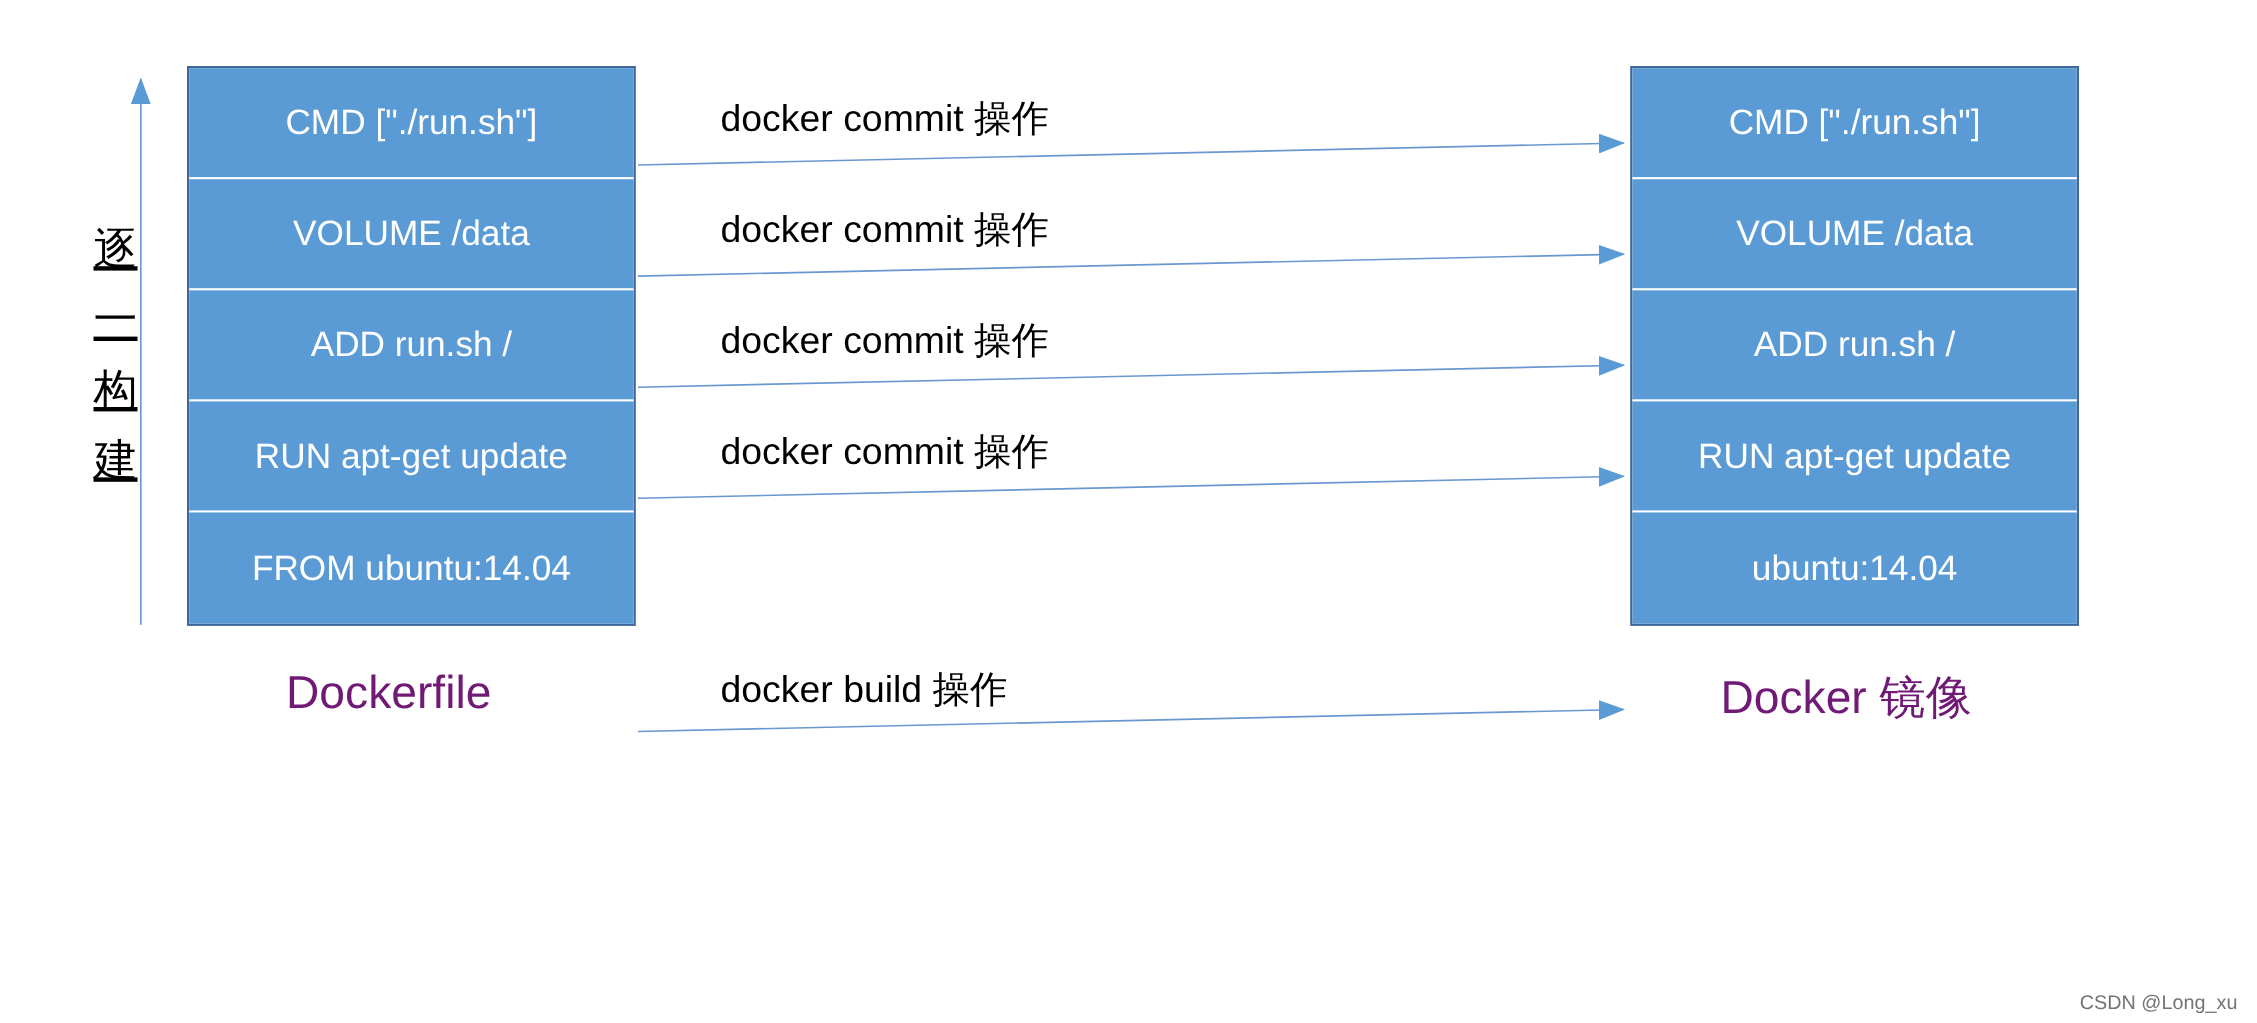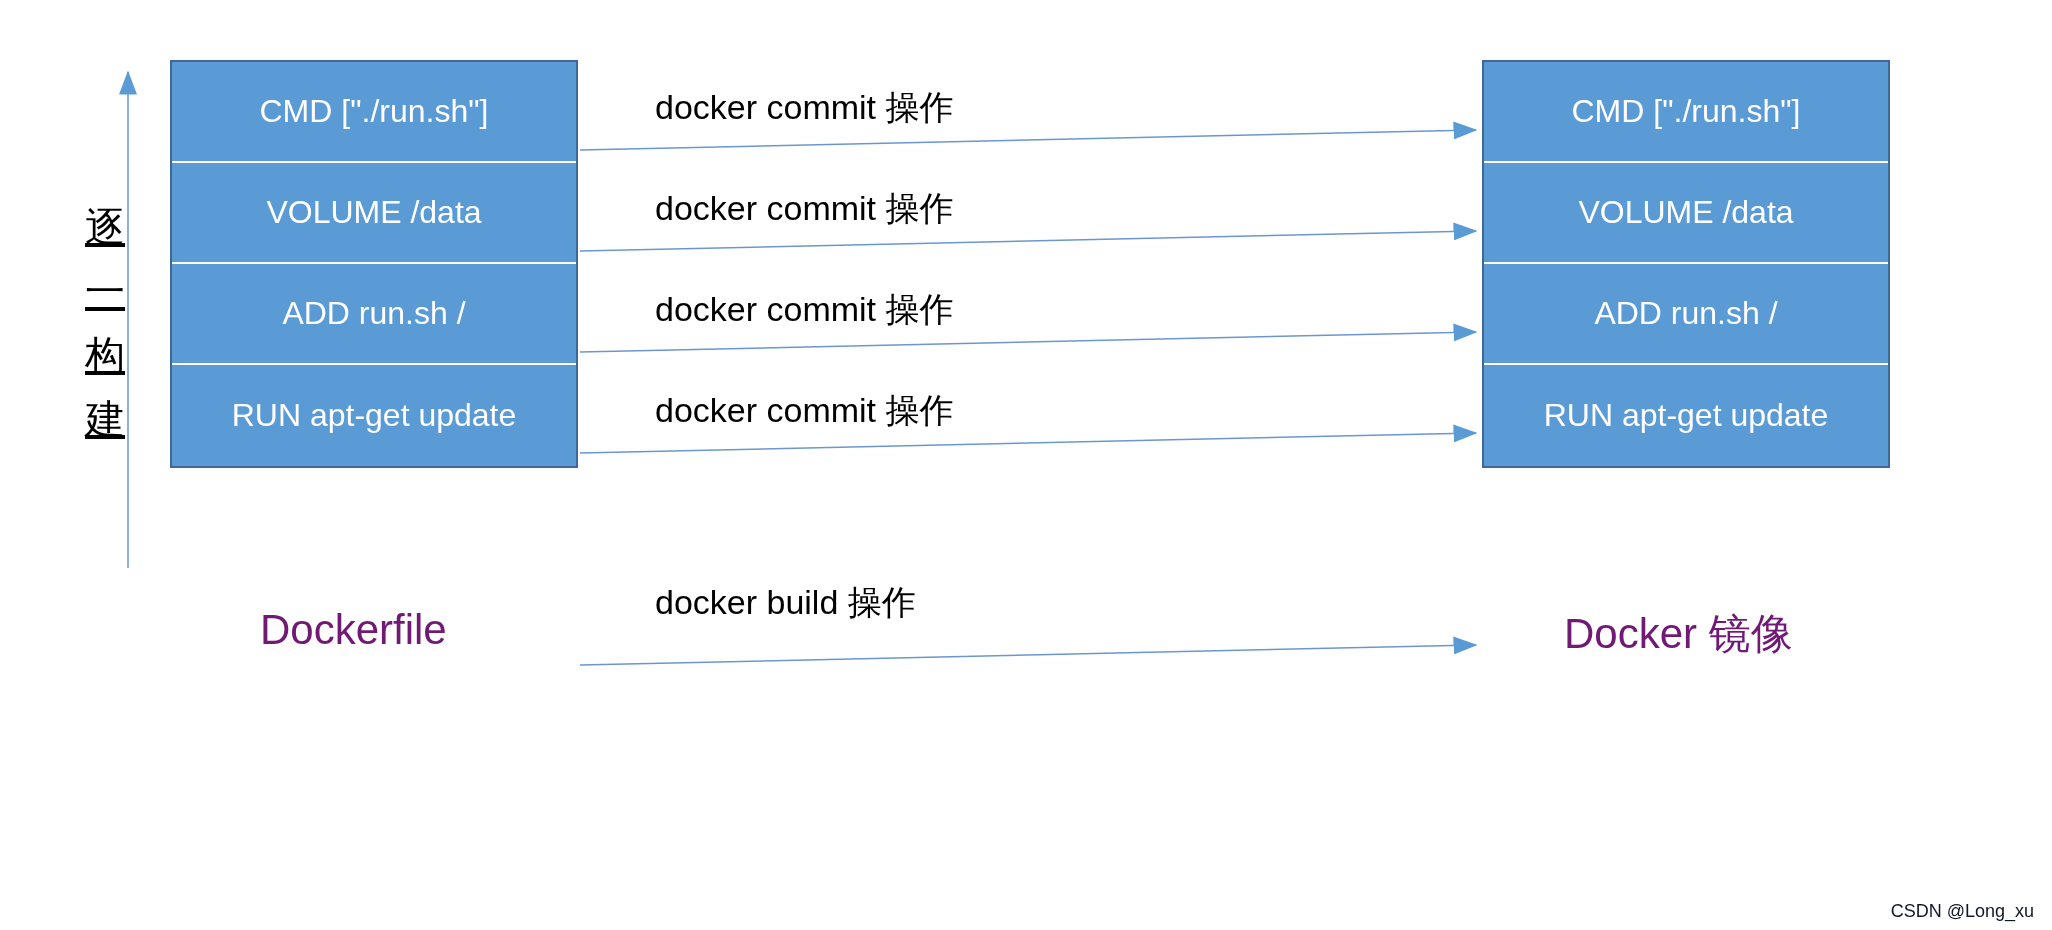--- a/index.html
+++ b/index.html
@@ -62,58 +62,60 @@
     line-height: 1.6;
     text-align: center;
     text-decoration: underline;
   }
 
   .watermark {
     position: absolute;
     right: 18px;
     bottom: 8px;
     font-size: 18px;
-    color: #0f172a;
+    color: #737373;
   }
 
   .svglayer {
     position: absolute;
     left: 0; top: 0; width: 2052px; height: 930px;
     pointer-events: none;
   }
   .arrow-line { stroke: #6a97cf; stroke-width: 1.5; fill: none; }
   .arrow-head { fill: #5b9bd5; }
 </style>
 </head>
 <body>
 
 <div class="stack left-stack">
   <div class="layer">CMD ["./run.sh"]</div>
   <div class="layer">VOLUME /data</div>
   <div class="layer">ADD run.sh  /</div>
   <div class="layer">RUN apt-get update</div>
+  <div class="layer">FROM ubuntu:14.04</div>
 </div>
 
 <div class="stack right-stack">
   <div class="layer">CMD ["./run.sh"]</div>
   <div class="layer">VOLUME /data</div>
   <div class="layer">ADD run.sh  /</div>
   <div class="layer">RUN apt-get update</div>
+  <div class="layer">ubuntu:14.04</div>
 </div>
 
 <div class="stack-title" style="left:244px; top:606px;">Dockerfile</div>
 <div class="stack-title" style="left:1548px; top:606px;">Docker 镜像</div>
 
 <div class="vtext">逐一构建</div>
 
 <div class="arrow-label" style="left:634px; top:85px;">docker commit 操作</div>
 <div class="arrow-label" style="left:634px; top:186px;">docker commit 操作</div>
 <div class="arrow-label" style="left:634px; top:287px;">docker commit 操作</div>
 <div class="arrow-label" style="left:634px; top:388px;">docker commit 操作</div>
-<div class="arrow-label" style="left:634px; top:580px;">docker build 操作</div>
+<div class="arrow-label" style="left:634px; top:604px;">docker build 操作</div>
 
 <div class="watermark">CSDN @Long_xu</div>
 
 <svg class="svglayer">
   <defs>
     <marker id="ah" markerWidth="16" markerHeight="12" refX="15" refY="6" orient="auto">
       <path d="M0,0 L16,6 L0,12 z" class="arrow-head"></path>
     </marker>
   </defs>
 

